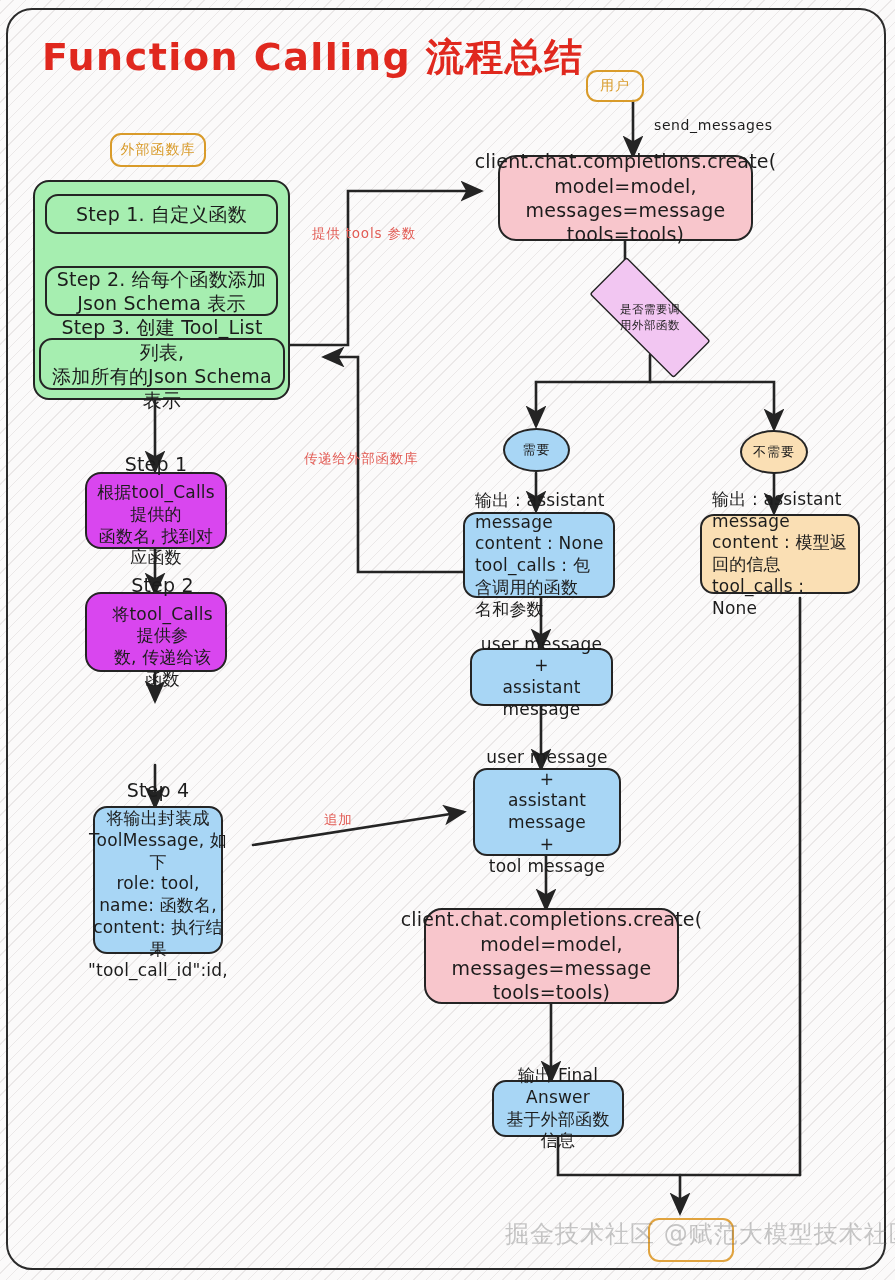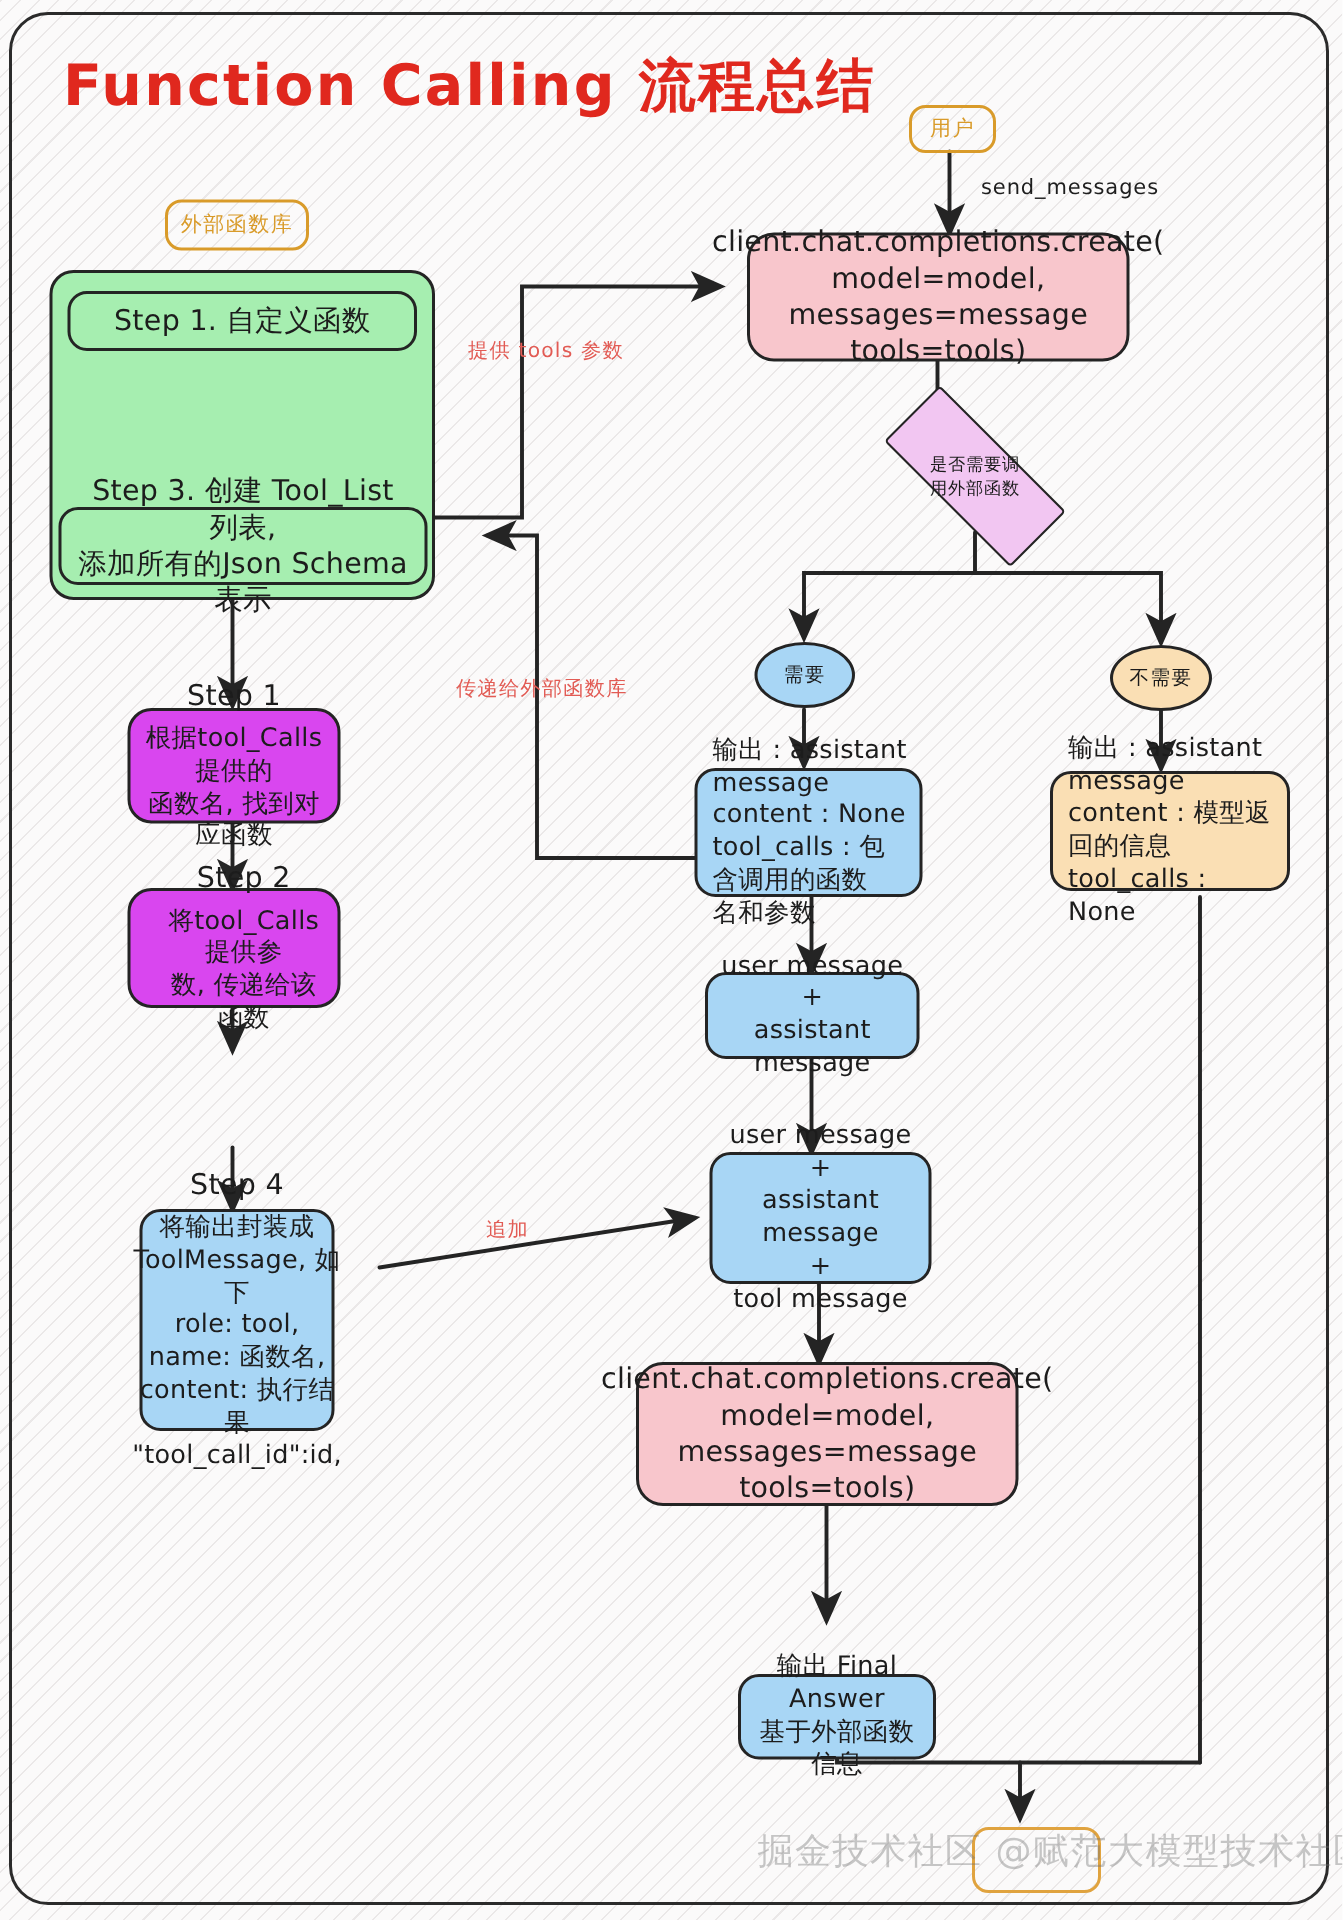--- a/index.html
+++ b/index.html
@@ -225,30 +225,36 @@
 
       <path d="M680,1175 L680,1212" marker-end="url(#ah)"></path>
     </g>
   </svg>
 
   <div id="title">Function Calling 流程总结</div>
 
   <div class="pill" style="left:110px; top:133px; width:96px; height:34px;">
     <span>外部函数库</span>
   </div>
-  <div class="pill" style="left:606px; top:70px; width:58px; height:32px;">
+  <div class="pill" style="left:586px; top:70px; width:58px; height:32px;">
     <span>用户</span>
   </div>
 
   <div class="node green" style="left:33px; top:180px; width:257px; height:220px;"></div>
 
   <div class="node green-inner" style="left:45px; top:194px; width:233px; height:40px;">
     <span class="md">Step 1. 自定义函数</span>
   </div>
 
+  <div class="node green-inner" style="left:45px; top:266px; width:233px; height:50px;">
+    <div class="body">
+      <span class="nline md">Step 2. 给每个函数添加</span>
+      <span class="nline md">Json Schema 表示</span>
+    </div>
+  </div>
 
   <div class="node green-inner" style="left:39px; top:338px; width:246px; height:52px;">
     <div class="body">
       <span class="nline md">Step 3. 创建 Tool_List 列表,</span>
       <span class="nline md">添加所有的Json Schema 表示</span>
     </div>
   </div>
 
   <div class="node yellow" style="left:85px; top:472px; width:142px; height:77px;">
     <div class="body">
@@ -340,21 +346,21 @@
 
   <div class="node pink" style="left:424px; top:908px; width:255px; height:96px;">
     <div class="body">
       <span class="nline md">client.chat.completions.create(</span>
       <span class="nline md">model=model,</span>
       <span class="nline md">messages=message</span>
       <span class="nline md">tools=tools)</span>
     </div>
   </div>
 
-  <div class="node blue" style="left:492px; top:1116px; width:132px; height:57px;">
+  <div class="node blue" style="left:492px; top:1080px; width:132px; height:57px;">
     <div class="body">
       <span class="nline xs">输出 Final Answer</span>
       <span class="nline xs">基于外部函数信息</span>
     </div>
   </div>
 
   <div class="edgelabel" style="left:654px; top:117px;">send_messages</div>
 
   <div class="redlabel" style="left:312px; top:225px;">提供 tools 参数</div>
 

